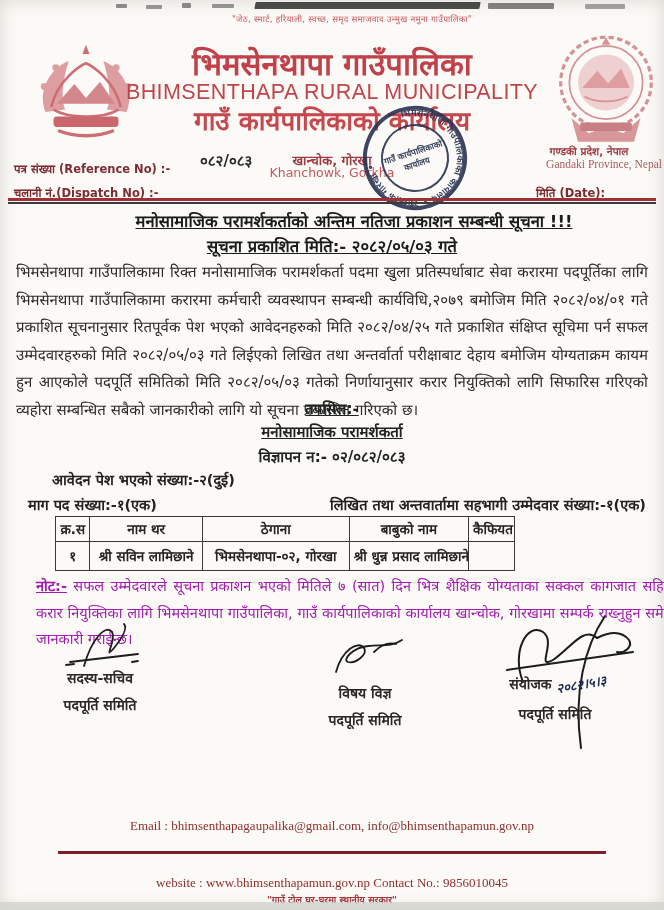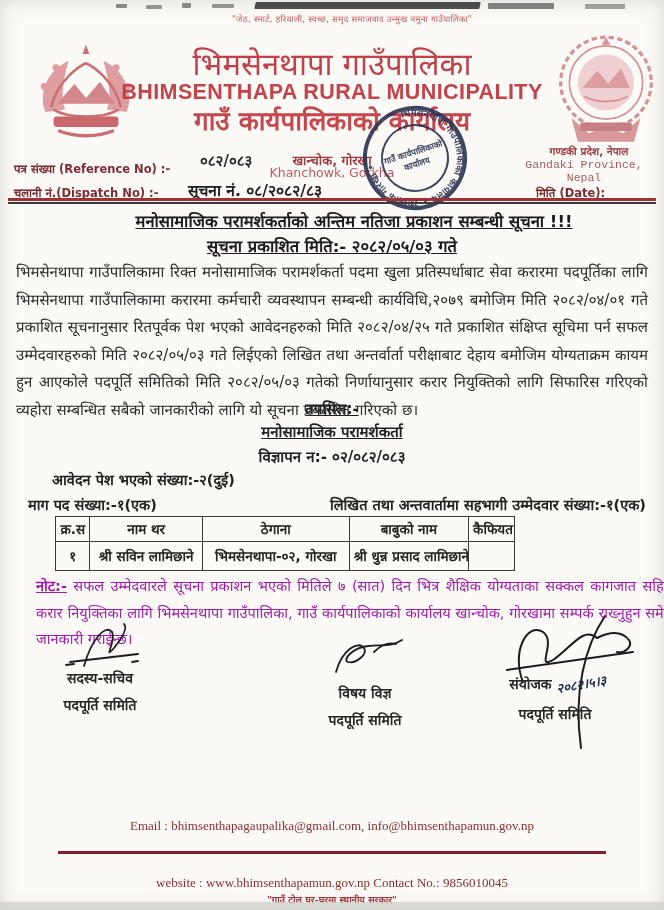--- a/index.html
+++ b/index.html
@@ -9,28 +9,28 @@
     font-family:"DejaVu Sans","Liberation Sans",sans-serif;
     box-shadow:inset 0 0 18px rgba(120,115,105,.25);
   }
   .abs{position:absolute;}
   .center{left:0;right:0;text-align:center;}
   
   .artifact{position:absolute;background:#222;border-radius:1px;}
   .bottom-strip{position:absolute;left:0;right:0;bottom:0;height:8px;background:#d2d1cc;opacity:.75;}
   
   .slogan{top:13px;color:#c4565e;font-size:8.5px;letter-spacing:.3px;padding-left:40px;}
-  .h-np1{top:42px;font-size:31px;font-weight:normal;color:#c0414a;font-family:"DejaVu Serif","Liberation Serif",serif;}
-  .h-en1{top:80px;font-size:21.5px;font-weight:bold;color:#c2444b;letter-spacing:.4px;font-family:"Liberation Sans",sans-serif;}
+  .h-np1{top:42px;font-size:31px;font-weight:bold;color:#c0414a;font-family:"DejaVu Serif","Liberation Serif",serif;}
+  .h-en1{top:80px;font-size:21.5px;font-weight:normal;color:#c2444b;letter-spacing:.4px;font-family:"Liberation Sans",sans-serif;}
   .h-np2{top:102px;font-size:26px;font-weight:bold;color:#c6484f;font-family:"DejaVu Serif","Liberation Serif",serif;}
   .h-en2{top:129px;font-size:23px;font-weight:600;color:#b5444c;font-family:"Liberation Sans",sans-serif;}
   .addr-np{top:151px;font-size:13px;font-weight:bold;color:#a13b43;}
   .addr-en{top:165px;font-size:12.5px;color:#c2595f;}
   .prov{top:144px;left:520px;width:138px;text-align:center;font-size:10.5px;color:#9c3a41;font-weight:bold;}
-  .prov-en{top:158px;left:506px;width:156px;text-align:center;font-size:11.5px;color:#a85a5e;font-family:Liberation Mono, monospace;}
+  .prov-en{top:158px;left:506px;width:156px;text-align:right;font-size:11.5px;color:#a85a5e;font-family:Liberation Serif, serif;}
   .ref-label{left:14px;top:161px;font-size:11.5px;color:#7c2b33;font-weight:bold;}
   .ref-value{left:200px;top:150px;font-size:15px;font-weight:bold;color:#2a2a2a;}
   .disp-label{left:14px;top:185px;font-size:11.5px;color:#7c2b33;font-weight:bold;}
   .disp-value{left:188px;top:179px;font-size:15.5px;font-weight:bold;color:#1e1e1e;}
   .date-label{left:536px;top:185px;font-size:11.5px;color:#7c2b33;font-weight:bold;}
   .rule-red{top:198px;left:8px;right:8px;height:3px;background:#a12f36;}
   .rule-dark{top:202px;left:8px;right:8px;height:2px;background:#3d3b39;}
   
   .doc-title{top:209px;font-size:16.5px;font-weight:bold;color:#1c1c1c;text-decoration:underline;padding-left:44px;}
   .doc-sub{top:234px;font-size:16.5px;font-weight:bold;color:#1c1c1c;text-decoration:underline;}
@@ -113,21 +113,20 @@
   <div class="abs center h-en1">BHIMSENTHAPA RURAL MUNICIPALITY</div>
   <div class="abs center h-np2">गाउँ कार्यपालिकाको कार्यालय</div>
   <div class="abs center addr-np">खान्चोक, गोरखा</div>
   <div class="abs center addr-en">Khanchowk, Gorkha</div>
   <div class="abs prov">गण्डकी प्रदेश, नेपाल</div>
   <div class="abs prov-en">Gandaki Province, Nepal</div>
 
   <div class="abs ref-label">पत्र संख्या (Reference No) :-</div>
   <div class="abs ref-value">०८२/०८३</div>
   <div class="abs disp-label">चलानी नं.(Dispatch No) :-</div>
-  <div class="abs disp-value">सूचना नं. ०८/२०८२/८३</div>
   <div class="abs date-label">मिति (Date):</div>
 
   <svg class="abs stamp" viewBox="0 0 110 110">
     <defs>
         <path id="ringPath" d="M55,13 a42,42 0 1,1 -0.01,0 z"></path>
       </defs>
     <g stroke="#2b3352" fill="none">
       <circle cx="55" cy="55" r="50" stroke-width="4"></circle>
       <circle cx="55" cy="55" r="33" stroke-width="2"></circle>
       <text font-size="9.5" fill="#2b3352" stroke="none" font-weight="bold">

